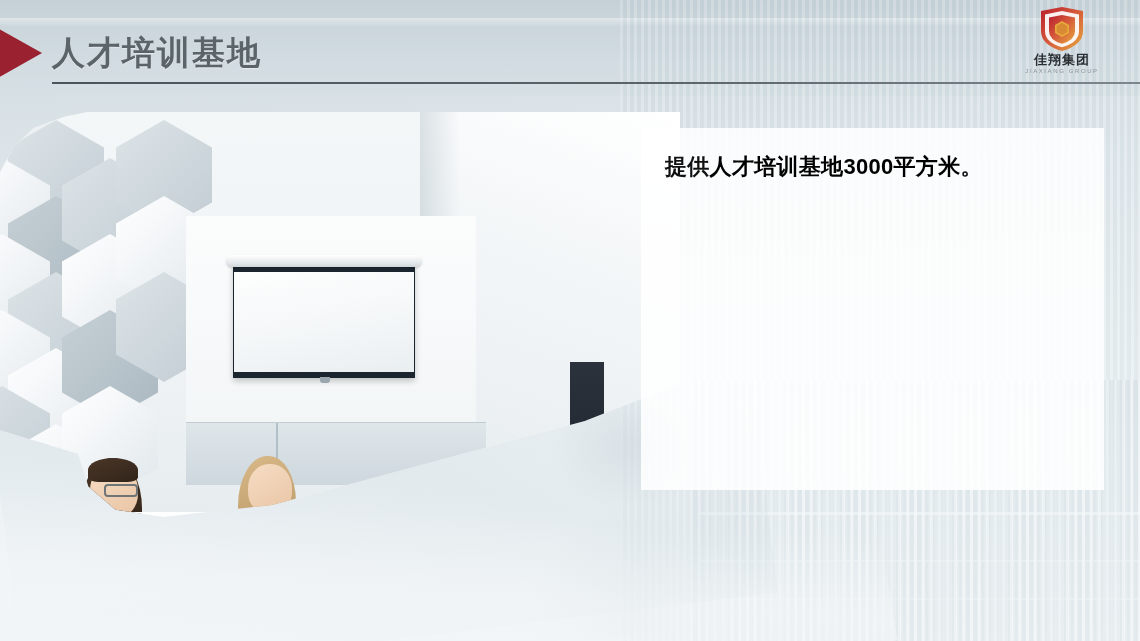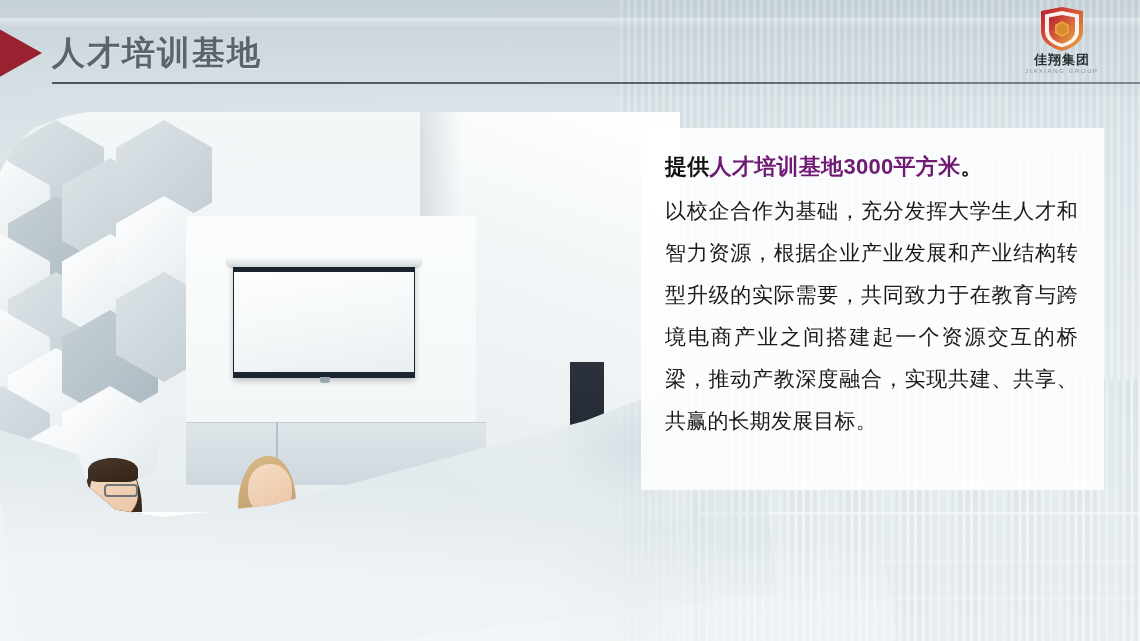--- a/index.html
+++ b/index.html
@@ -258,21 +258,21 @@
   
   .text-panel{
     position:absolute;left:641px;top:128px;width:463px;height:362px;
     background:rgba(255,255,255,.86);
     padding:22px 26px 18px 24px;box-sizing:border-box;
   }
   .lead{
     font-size:22px;font-weight:bold;color:#111111;line-height:34px;
     margin:0 0 6px 0;letter-spacing:.3px;
   }
-  .lead .hl{color:#701a75;}
+  .lead .hl{color:#000000;}
   .body-text{
     font-size:21px;color:#1a1a1a;line-height:42px;margin:0;
     letter-spacing:.2px;text-align:justify;text-justify:inter-ideograph;
   }
 
   
   .logo{position:absolute;right:32px;top:4px;width:92px;height:76px;}
   .logo-shield{position:absolute;left:22px;top:2px;width:48px;height:46px;}
   .logo-cn{
     position:absolute;left:0;top:48px;width:92px;text-align:center;
@@ -400,16 +400,15 @@
       <div class="person p1-hand"></div>
 
       <div class="table"></div>
       <div class="table-edge"></div>
       <div class="ruler"></div>
     </div>
   </div>
 
   <div class="text-panel">
     <p class="lead"><span>提供</span><span class="hl">人才培训基地3000平方米</span><span>。</span></p>
-    <p class="body-text">以校企合作为基础，充分发挥大学生人才和智力资源，根据企业产业发展和产业结构转型升级的实际需要，共同致力于在教育与跨境电商产业之间搭建起一个资源交互的桥梁，推动产教深度融合，实现共建、共享、共赢的长期发展目标。</p>
   </div>
 
 </div>
 
 </body></html>

